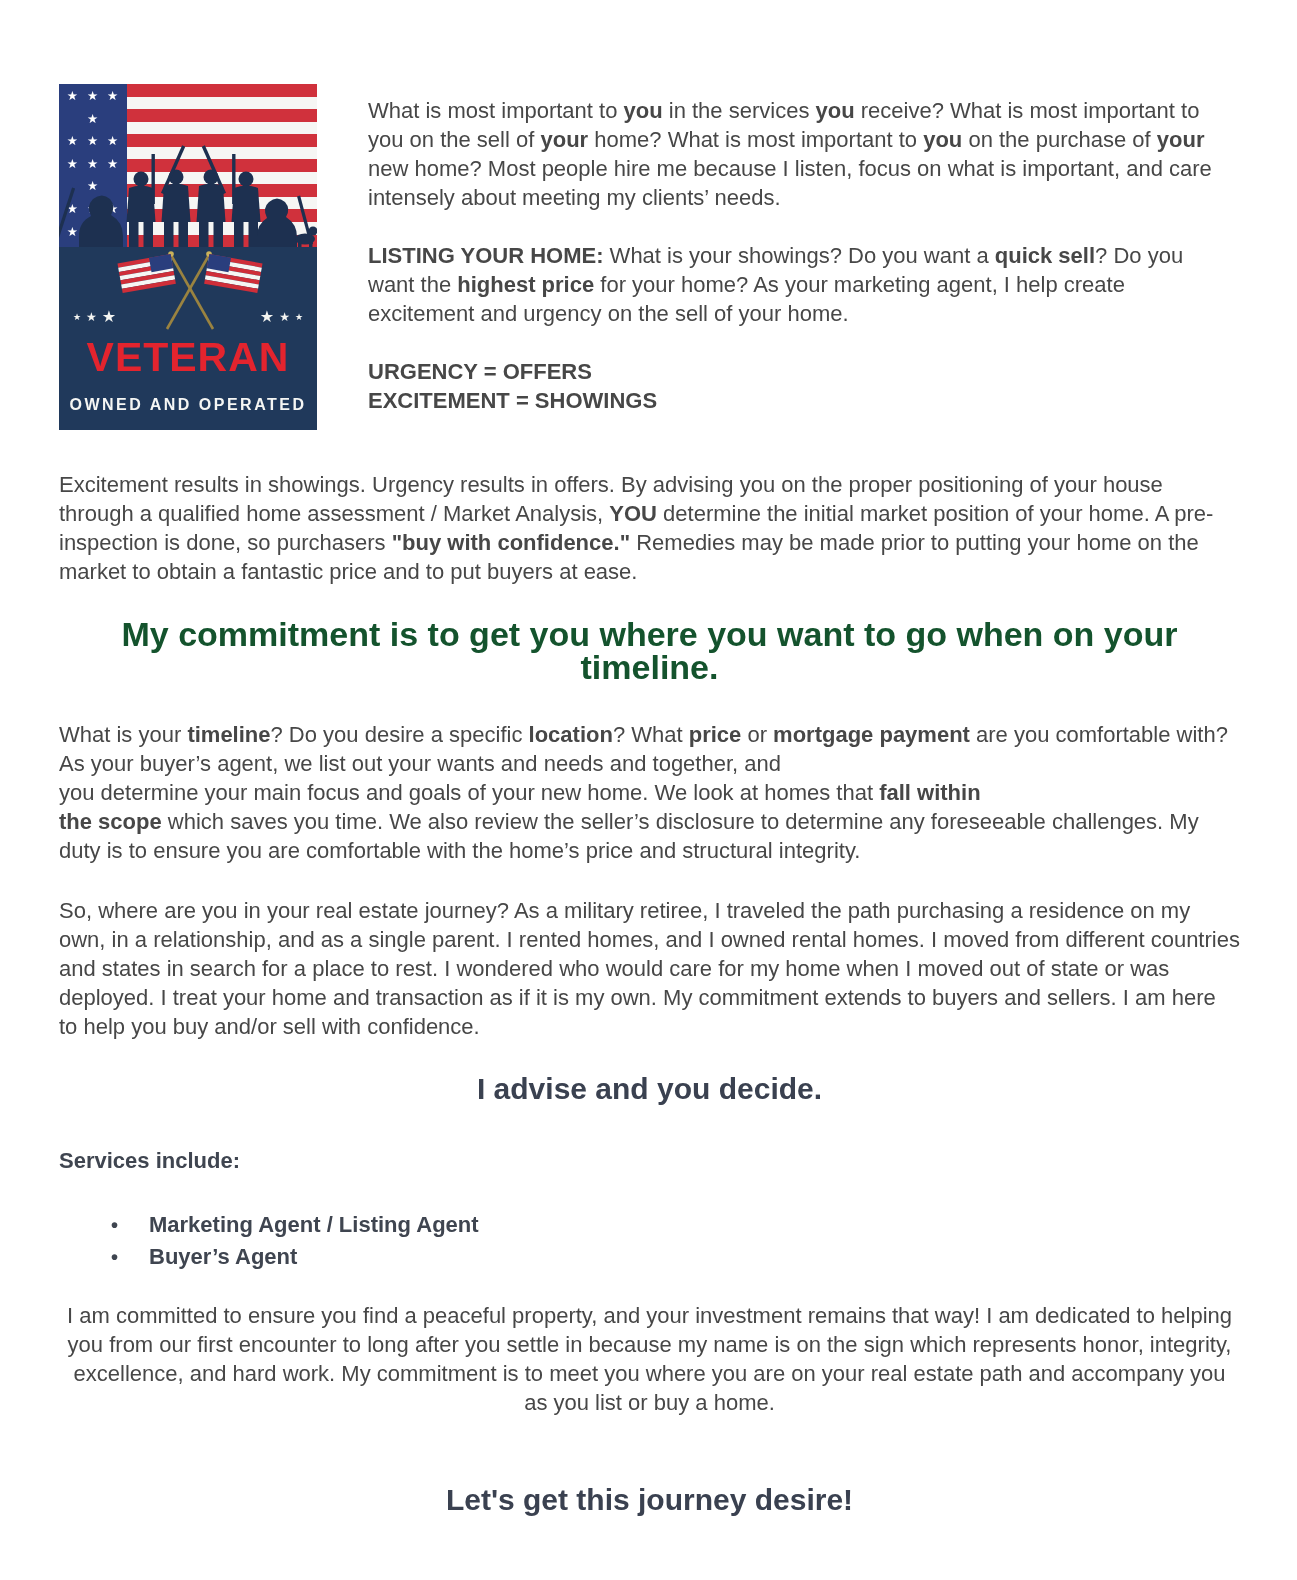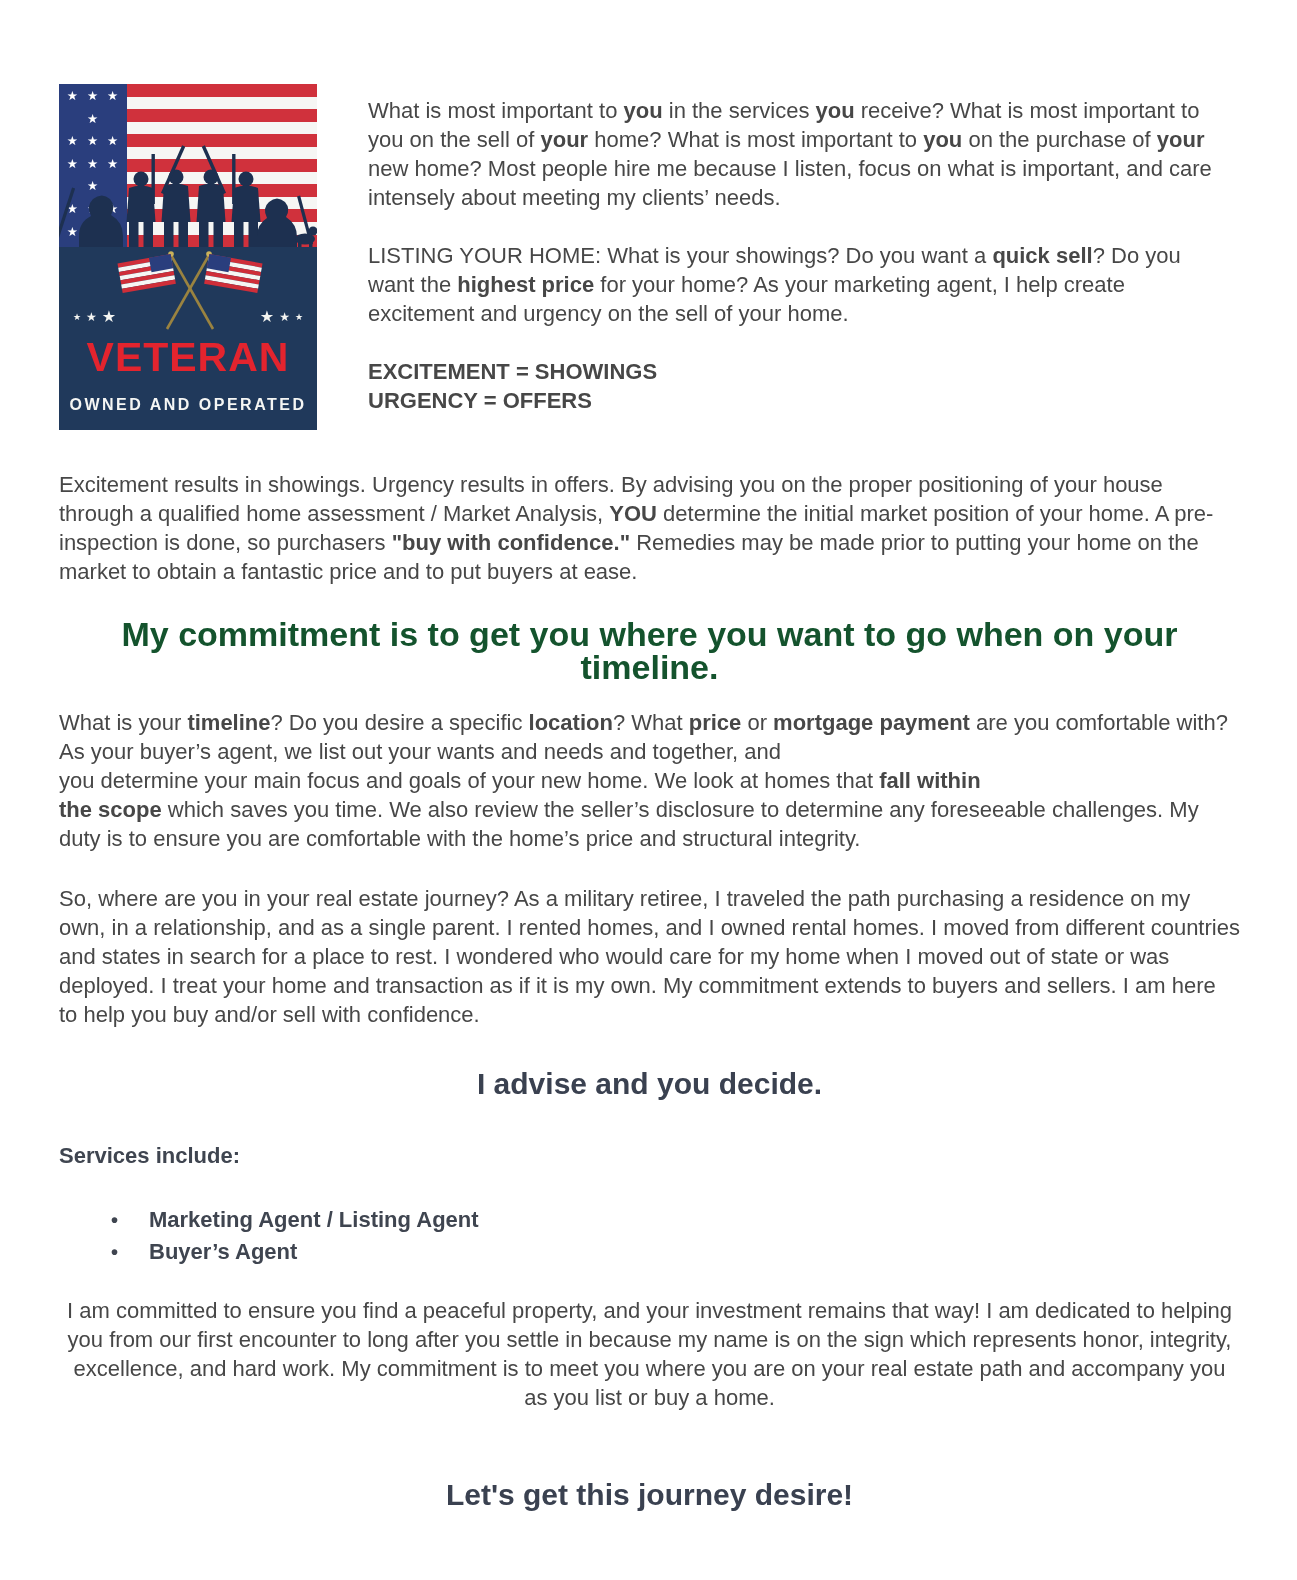--- a/index.html
+++ b/index.html
@@ -56,26 +56,26 @@
   .rich{white-space:pre-wrap;margin:0;}
   .block-gap{margin-top:29px;}
   .eq-line{font-weight:bold;font-size:22px;line-height:29px;}
 
   
   .main{width:1181px;}
   .para-1{margin-top:40px;}
   .heading-md{
     margin-top:32px;text-align:center;font-weight:bold;font-size:34px;line-height:33px;color:#14532d;
   }
-  .para-2{margin-top:24px;}
+  .para-2{margin-top:36px;}
   .para-3{margin-top:31px;}
   .heading-lg{
     text-align:center;font-weight:bold;font-size:30px;line-height:40px;color:#3a4150;
   }
-  .advise-heading{margin-top:35px;}
+  .advise-heading{margin-top:28px;}
   .services-label{margin-top:37px;font-weight:bold;font-size:22px;line-height:29px;color:#3f4550;}
   .services-list{list-style:none;margin:34px 0 0 0;padding:0;}
   .services-list li{
     display:flex;align-items:baseline;padding-left:52px;
     font-weight:bold;font-size:22px;line-height:31px;color:#3f4550;
   }
   .bullet-dot{flex:none;width:38px;font-size:20px;}
   .para-4{margin-top:28px;text-align:center;}
   .journey-heading{margin-top:63px;}
 </style>
@@ -178,24 +178,24 @@
           <span>★</span>
         </div>
 
         <div class="veteran-title">VETERAN</div>
         <div class="owned-label">OWNED AND OPERATED</div>
       </div>
     </div>
 
     <div class="intro-col body-text">
       <p class="rich"><span>What is most important to </span><span style="font-weight: bold;">you</span><span> in the services </span><span style="font-weight: bold;">you</span><span> receive? What is most important to you on the sell of </span><span style="font-weight: bold;">your</span><span> home? What is most important to </span><span style="font-weight: bold;">you</span><span> on the purchase of </span><span style="font-weight: bold;">your</span><span> new home? Most people hire me because I listen, focus on what is important, and care intensely about meeting my clients’ needs.</span></p>
-      <p class="rich block-gap"><span style="font-weight: normal; margin-top: 47px;">LISTING YOUR HOME:</span><span> What is your showings? Do you want a </span><span style="font-weight: bold;">quick sell</span><span>? Do you want the </span><span style="font-weight: bold;">highest price</span><span> for your home? As your marketing agent, I help create excitement and urgency on the sell of your home.</span></p>
+      <p class="rich block-gap"><span style="font-weight: bold; margin-top: 47px;">LISTING YOUR HOME:</span><span> What is your showings? Do you want a </span><span style="font-weight: bold;">quick sell</span><span>? Do you want the </span><span style="font-weight: bold;">highest price</span><span> for your home? As your marketing agent, I help create excitement and urgency on the sell of your home.</span></p>
       <div class="block-gap">
+        <div class="eq-line">URGENCY = OFFERS</div>
         <div class="eq-line">EXCITEMENT = SHOWINGS</div>
-        <div class="eq-line">URGENCY = OFFERS</div>
       </div>
     </div>
   </div>
 
   <div class="main">
 
     <p class="rich body-text para-1"><span>Excitement results in showings. Urgency results in offers. By advising you on the proper positioning of your house through a qualified home assessment / Market Analysis, </span><span style="font-weight: bold;">YOU</span><span> determine the initial market position of your home. A pre-inspection is done, so purchasers </span><span style="font-weight: bold;">"buy with confidence."</span><span> Remedies may be made prior to putting your home on the market to obtain a fantastic price and to put buyers at ease.</span></p>
 
     <div class="heading-md">My commitment is to get you where you want to go when on your timeline.</div>
 

